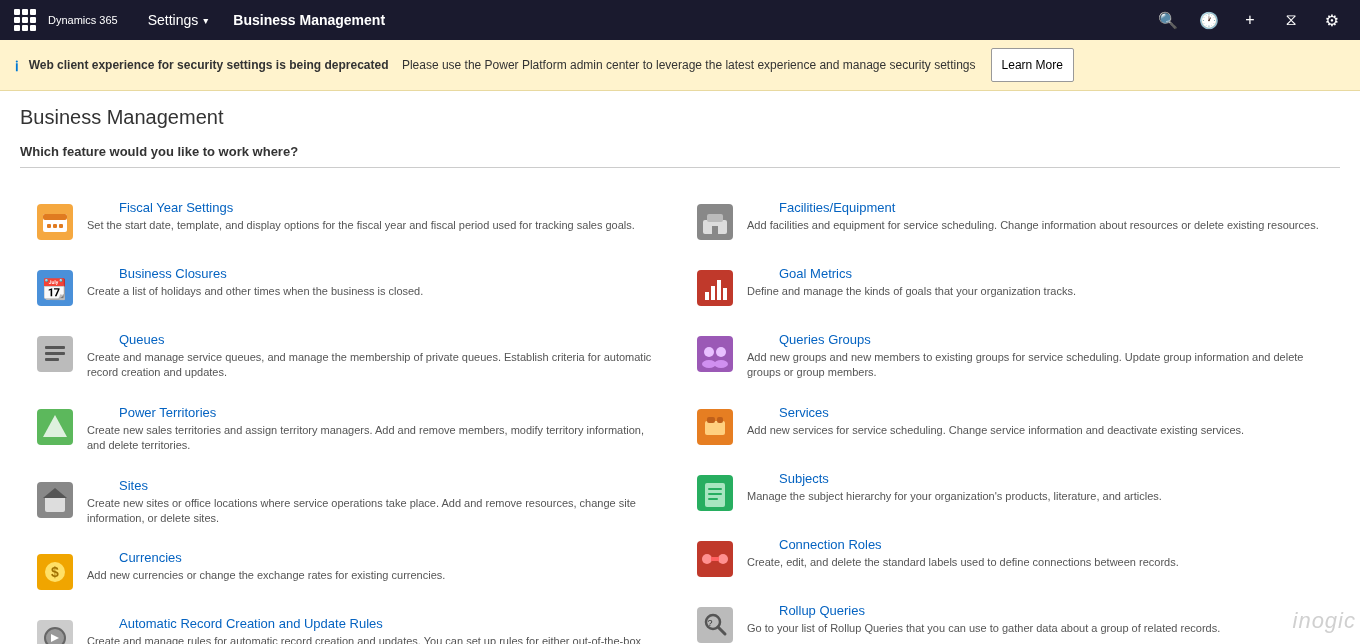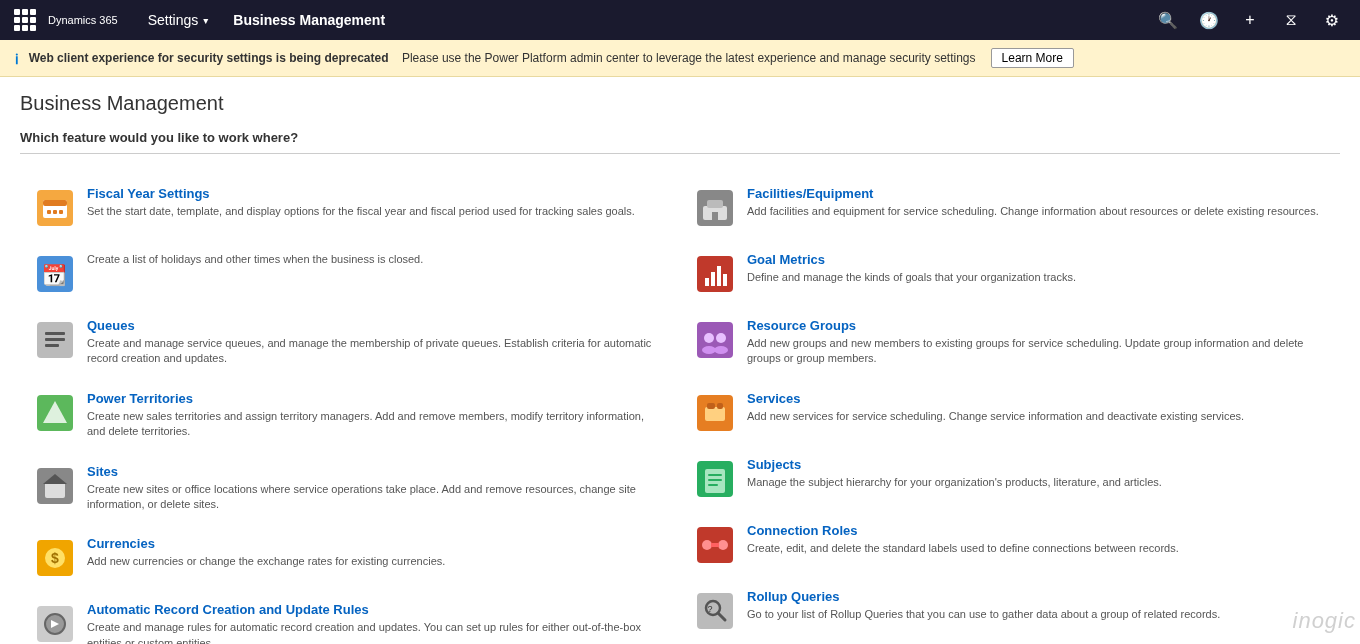--- a/index.html
+++ b/index.html
@@ -42,21 +42,21 @@
       display: flex;
       align-items: center;
       gap: 10px;
       font-size: 12px;
       color: #333;
     }
     .warning-icon { color: #0078d4; font-size: 14px; font-weight: bold; }
     .learn-more-btn {
       border: 1px solid #999;
       background: #fff;
-      padding: 2px 10px;
+      padding: 9px 10px;
       font-size: 12px;
       cursor: pointer;
       border-radius: 2px;
       margin-left: 5px;
     }
 
     
     .page-content { padding: 15px 20px; }
     .page-title { font-size: 20px; font-weight: 300; color: #333; margin-bottom: 15px; }
     .section-question { font-size: 13px; font-weight: 700; color: #333; margin-bottom: 8px; }
@@ -74,21 +74,21 @@
       padding: 12px 15px;
       cursor: pointer;
       min-height: 60px;
     }
     .feature-icon {
       width: 40px; height: 40px; flex-shrink: 0; margin-right: 12px; margin-top: 2px;
       display: flex; align-items: center; justify-content: center; font-size: 24px;
     }
     .feature-text {}
     .feature-title {
-      font-size: 13px; font-weight: 700; color: #0563c1; margin-bottom: 3px;
+      font-size: 13px; font-weight: 400; color: #0563c1; margin-bottom: 3px; margin-left: 32px;
     }
     .feature-desc { font-size: 11px; color: #555; line-height: 1.4; }
 
     
     .watermark {
       position: fixed; bottom: 10px; right: 4px;
       font-size: 22px; color: #d0d0d0; font-style: italic; font-weight: 300; letter-spacing: 1px;
     }
   </style>
 </head>
@@ -161,20 +161,21 @@
           </div>
         </div>
         <div class="feature-item">
           <div class="feature-icon">
             <svg width="36" height="36" viewBox="0 0 36 36">
               <rect width="36" height="36" rx="4" fill="#4a90d9"></rect>
               <text x="18" y="26" text-anchor="middle" font-size="20" fill="#fff">📆</text>
             </svg>
           </div>
           <div class="feature-text">
+            <div class="feature-title">Business Closures</div>
             <div class="feature-desc">Create a list of holidays and other times when the business is closed.</div>
           </div>
         </div>
         <div class="feature-item">
           <div class="feature-icon">
             <svg width="36" height="36" viewBox="0 0 36 36">
               <rect width="36" height="36" rx="4" fill="#bbb"></rect>
               <rect x="8" y="10" width="20" height="3" rx="1" fill="#555"></rect>
               <rect x="8" y="16" width="20" height="3" rx="1" fill="#555"></rect>
               <rect x="8" y="22" width="14" height="3" rx="1" fill="#555"></rect>
@@ -271,21 +272,21 @@
           <div class="feature-icon">
             <svg width="36" height="36" viewBox="0 0 36 36">
               <rect width="36" height="36" rx="4" fill="#9b59b6"></rect>
               <circle cx="12" cy="16" r="5" fill="#e8c0ff"></circle>
               <circle cx="24" cy="16" r="5" fill="#e8c0ff"></circle>
               <ellipse cx="12" cy="28" rx="7" ry="4" fill="#d090f0"></ellipse>
               <ellipse cx="24" cy="28" rx="7" ry="4" fill="#d090f0"></ellipse>
             </svg>
           </div>
           <div class="feature-text">
-            <div class="feature-title">Resource Groups</div>
+            <div class="feature-title">Queries Groups</div>
             <div class="feature-desc">Add new groups and new members to existing groups for service scheduling. Update group information and delete groups or group members.</div>
           </div>
         </div>
         <div class="feature-item">
           <div class="feature-icon">
             <svg width="36" height="36" viewBox="0 0 36 36">
               <rect width="36" height="36" rx="4" fill="#e67e22"></rect>
               <rect x="8" y="12" width="20" height="14" rx="2" fill="#ffd080"></rect>
               <rect x="10" y="8" width="8" height="6" rx="2" fill="#c0601a"></rect>
               <rect x="20" y="8" width="6" height="6" rx="2" fill="#c0601a"></rect>

